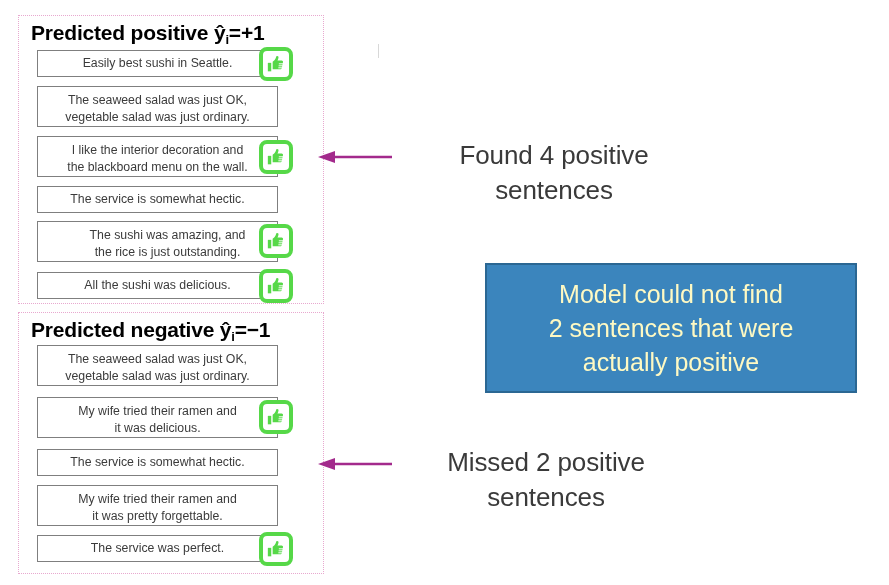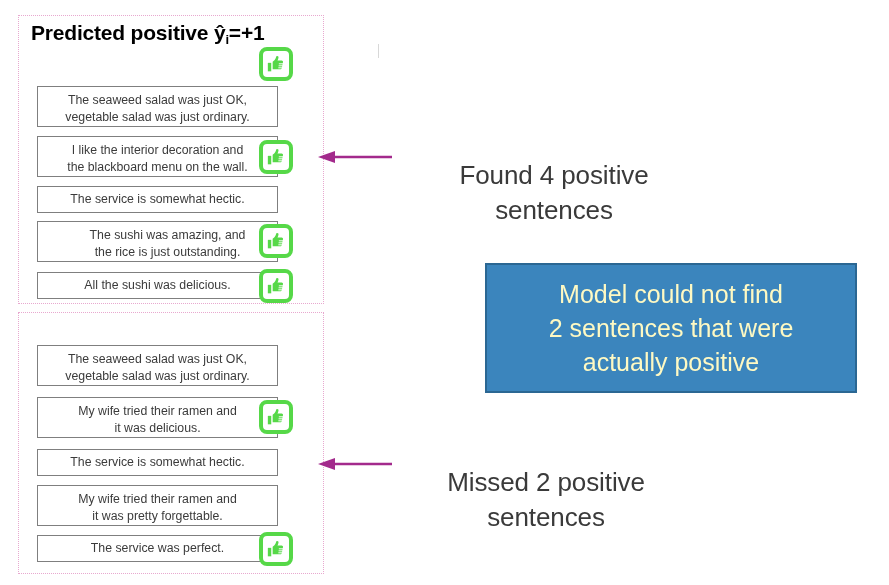--- a/index.html
+++ b/index.html
@@ -125,21 +125,20 @@
   
   .caption {
     position: absolute;
     color: #3a3a3a;
     font-size: 26px;
     line-height: 35px;
     text-align: center;
     font-family: "Liberation Sans", sans-serif;
     white-space: pre-line;
     letter-spacing: -0.1px;
-    margin-top: 20px;
   }
   #caption-found {
     left: 404px;
     top: 138px;
     width: 300px;
   }
   #caption-missed {
     left: 396px;
     top: 445px;
     width: 300px;
@@ -181,20 +180,23 @@
 <body>
 
 <div id="slide">
 
   <div id="artifact-line"></div>
 
   <div class="group-region" id="region-positive"></div>
 
   <div class="group-heading" id="heading-positive"><span>Predicted positive </span><span class="yhat">ŷ</span><span class="sub">i</span><span>=+1</span></div>
 
+  <div class="sentence-box one-line" style="top:50px;">
+    <span class="txt">Easily best sushi in Seattle.</span>
+  </div>
   <div class="thumb-badge" style="left:259px; top:47px;">
     <svg width="20" height="20" viewBox="0 0 24 24" aria-hidden="true">
       <path fill="#56d848" d="M2.2 10.6h4.1v10.2H2.2z"></path>
       <path fill="#56d848" d="M8 9.4c1.5-1 2.9-2.6 3.6-4.2.4-.9.4-1.9.9-2.5.6-.7 1.9-.5 2.3.4.4.9.1 2-.2 2.9-.2.6-.5 1.2-.8 1.8h5c1 0 1.8.9 1.6 1.9l-1.4 7.1c-.2.9-1 1.6-2 1.6H8z"></path>
       <rect x="15.4" y="11.2" width="5.3" height="1.15" fill="#ffffff"></rect>
       <rect x="15.1" y="13.6" width="5.3" height="1.15" fill="#ffffff"></rect>
       <rect x="14.8" y="16.0" width="5.3" height="1.15" fill="#ffffff"></rect>
     </svg>
   </div>
 
@@ -243,20 +245,21 @@
       <path fill="#56d848" d="M2.2 10.6h4.1v10.2H2.2z"></path>
       <path fill="#56d848" d="M8 9.4c1.5-1 2.9-2.6 3.6-4.2.4-.9.4-1.9.9-2.5.6-.7 1.9-.5 2.3.4.4.9.1 2-.2 2.9-.2.6-.5 1.2-.8 1.8h5c1 0 1.8.9 1.6 1.9l-1.4 7.1c-.2.9-1 1.6-2 1.6H8z"></path>
       <rect x="15.4" y="11.2" width="5.3" height="1.15" fill="#ffffff"></rect>
       <rect x="15.1" y="13.6" width="5.3" height="1.15" fill="#ffffff"></rect>
       <rect x="14.8" y="16.0" width="5.3" height="1.15" fill="#ffffff"></rect>
     </svg>
   </div>
 
   <div class="group-region" id="region-negative"></div>
 
+  <div class="group-heading" id="heading-negative"><span>Predicted negative </span><span class="yhat">ŷ</span><span class="sub">i</span><span>=−1</span></div>
 
   <div class="sentence-box two-line" style="top:345px;">
     <span class="txt">The seaweed salad was just OK,
 vegetable salad was just ordinary.</span>
   </div>
 
   <div class="sentence-box two-line" style="top:397px;">
     <span class="txt">My wife tried their ramen and
 it was delicious.</span>
   </div>

